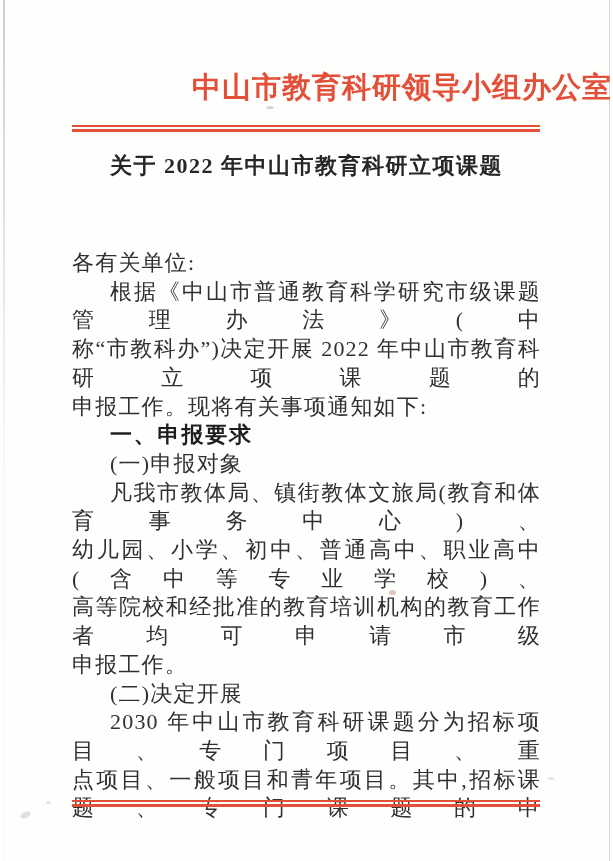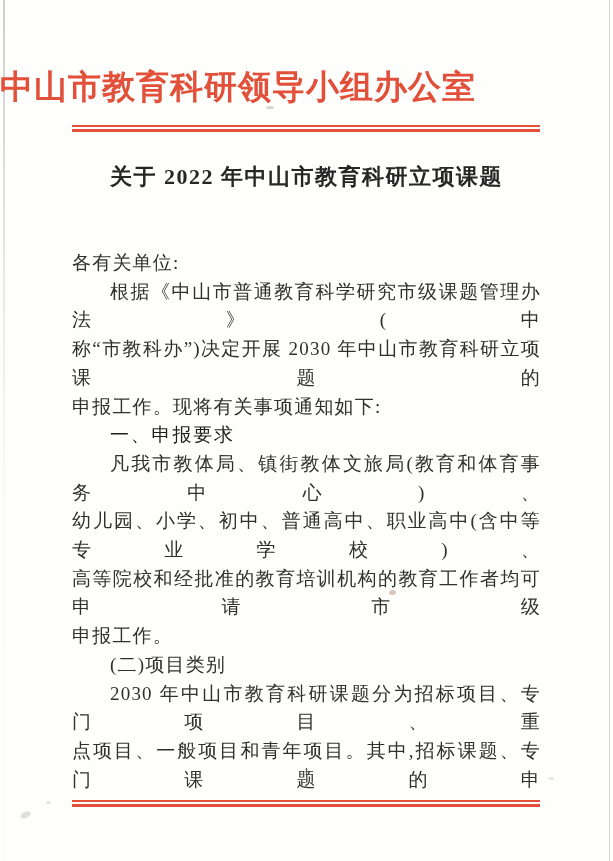--- a/index.html
+++ b/index.html
@@ -25,56 +25,56 @@
   .speck { position: absolute; border-radius: 50%; }
   .s1 { left: 266px; top: 106px; width: 8px; height: 3px; background:#a9a5a0; opacity:.45; }
   .s2 { left: 389px; top: 590px; width: 7px; height: 5px; background:#bb8a7c; opacity:.5; }
   .s3 { left: 20px; top: 812px; width: 11px; height: 6px; background:#a9a5a0; opacity:.35; transform: rotate(-25deg); }
   .s4 { left: 46px; top: 801px; width: 5px; height: 3px; background:#a9a5a0; opacity:.3; }
   .s5 { left: 548px; top: 777px; width: 6px; height: 3px; background:#b5b1ac; opacity:.3; }
 
   
   .org-title {
     position: absolute; top: 70px; left: 0; right: 1px;
-    text-align: left;
-    font-size: 33px; line-height: 34px; font-weight: bold;
+    text-align: right;
+    font-size: 29px; line-height: 34px; font-weight: bold;
     letter-spacing: 1px;
     color: var(--accent);
   }
   .rule {
     position: absolute; left: 72px; width: 468px; height: 2px;
     border-top: 2px solid var(--accent);
     border-bottom: 3px solid var(--accent);
   }
   .rule-header { top: 125px; }
   .rule-footer { top: 800px; }
 
   
   .doc-title {
-    position: absolute; top: 161px; left: 0; right: 0;
+    position: absolute; top: 150px; left: 0; right: 0;
     text-align: center;
     font-size: 22px; line-height: 32px; font-weight: bold;
     letter-spacing: 1.5px;
     color: #262626;
   }
 
   
   .body-lines {
     position: absolute; top: 249px; left: 72px; width: 469px;
     color: var(--ink);
   }
   .line {
-    font-size: 19px; line-height: 28.7px;
+    font-size: 22px; line-height: 28.7px;
     letter-spacing: 1.2px;
   }
   .line.indent { text-indent: 38px; }
   .line.justify { text-align: justify; text-align-last: justify; }
   .line.heading {
     font-family: "Liberation Sans", "DejaVu Sans", sans-serif;
-    font-weight: normal; letter-spacing: 1.8px; color: #1e1e1e;
+    font-weight: bold; letter-spacing: 1.8px; color: #1e1e1e;
   }
 
   .page-number {
     position: absolute; top: 765px; left: 0; right: 0;
     text-align: center; font-size: 11px; color: #3a3a3a;
     letter-spacing: 0;
   }
 </style>
 </head>
 <body>
@@ -88,28 +88,29 @@
 
   <div class="rule rule-header"></div>
 
   <div class="doc-title">
     <div>关于 2022 年中山市教育科研立项课题</div>
   </div>
 
   <div class="body-lines">
       <div class="line">各有关单位:</div>
       <div class="line indent justify">根据《中山市普通教育科学研究市级课题管理办法》(中</div>
-      <div class="line justify">称“市教科办”)决定开展 2030 年中山市教育科研立项课题的</div>
+      <div class="line justify">称“市教科办”)决定开展 2022 年中山市教育科研立项课题的</div>
       <div class="line">申报工作。现将有关事项通知如下:</div>
       <div class="line indent heading">一、申报要求</div>
+      <div class="line indent">(一)申报对象</div>
       <div class="line indent justify">凡我市教体局、镇街教体文旅局(教育和体育事务中心)、</div>
       <div class="line justify">幼儿园、小学、初中、普通高中、职业高中(含中等专业学校)、</div>
       <div class="line justify">高等院校和经批准的教育培训机构的教育工作者均可申请市级</div>
       <div class="line">申报工作。</div>
-      <div class="line indent">(二)项目类别</div>
+      <div class="line indent">(二)决定开展</div>
       <div class="line indent justify">2030 年中山市教育科研课题分为招标项目、专门项目、重</div>
       <div class="line justify">点项目、一般项目和青年项目。其中,招标课题、专门课题的申</div>
     </div>
 
   <div class="page-number">1</div>
 
   <div class="rule rule-footer"></div>
 
   <div class="speck s1"></div>
   <div class="speck s2"></div>

